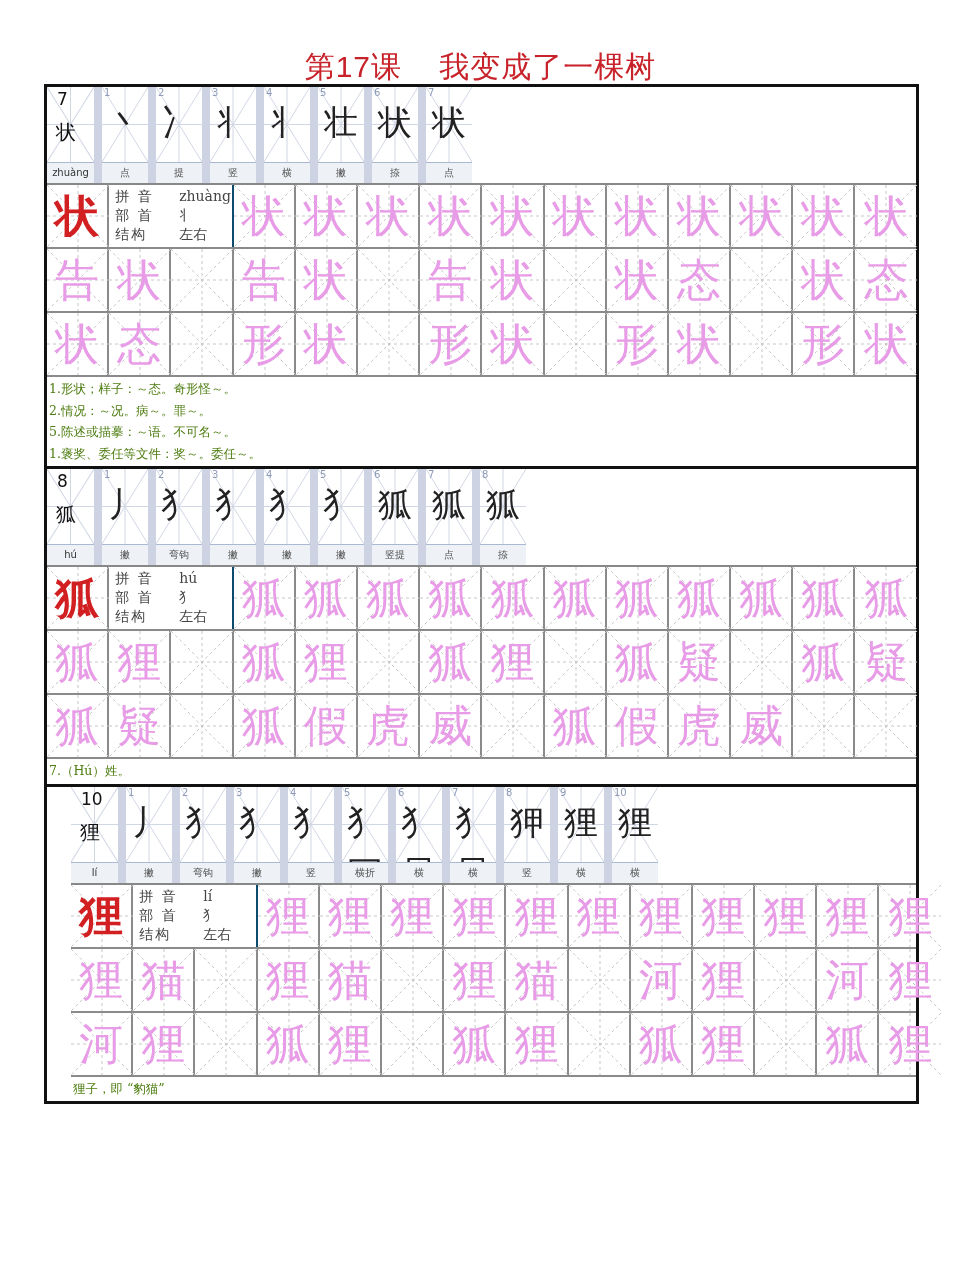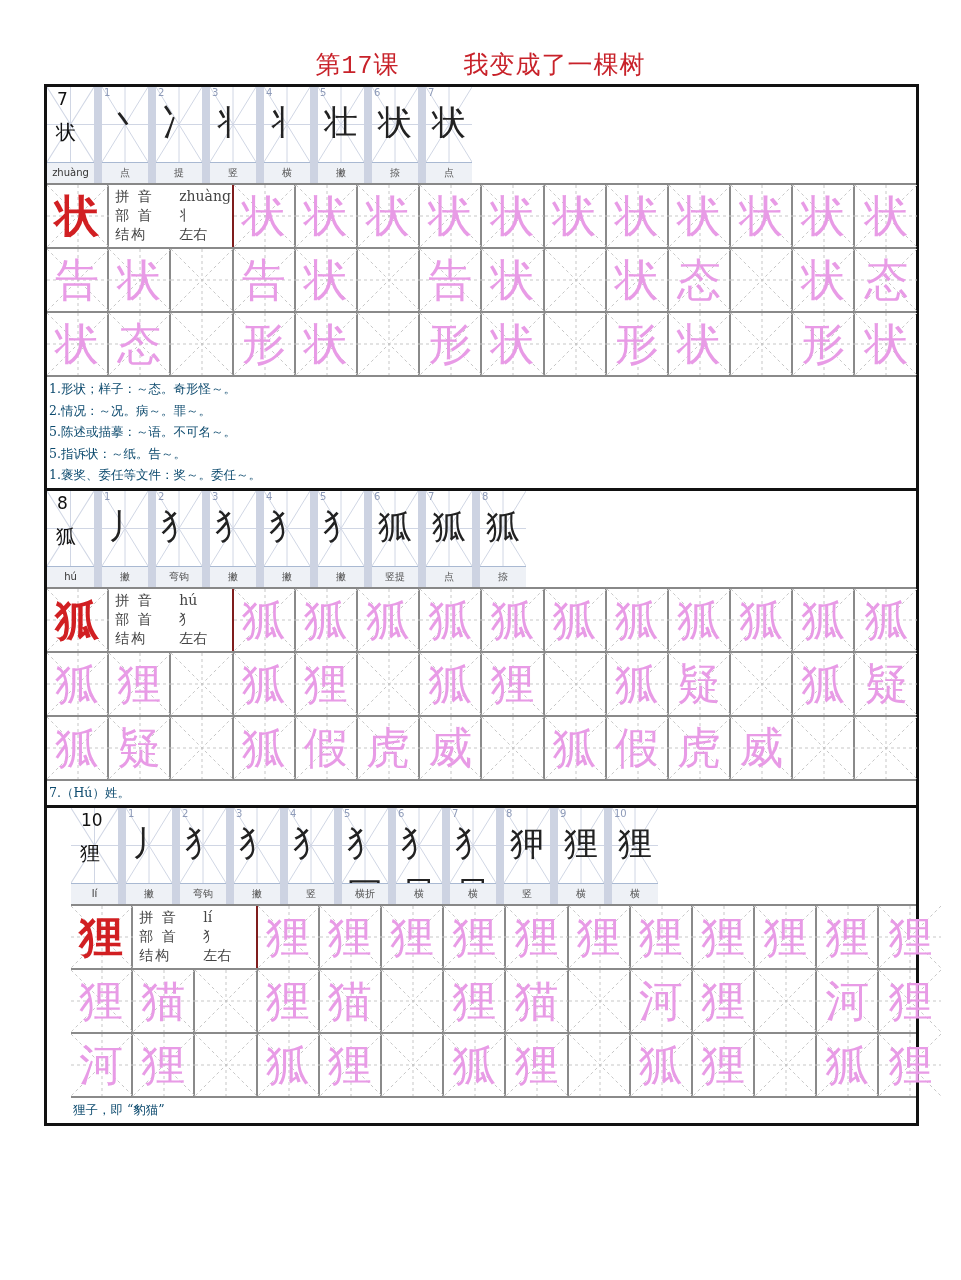--- a/index.html
+++ b/index.html
@@ -1,23 +1,23 @@
 <!DOCTYPE html>
 <html><head>
 <meta charset="utf-8">
 <style>
   * { box-sizing: border-box; margin: 0; padding: 0; }
   html, body { width: 961px; height: 1280px; background: #ffffff; overflow: hidden; }
   body { position: relative; font-family: "DejaVu Serif", "Liberation Serif", serif; }
 
   .title {
     position: absolute; left: 0; width: 961px; top: 50px; height: 34px;
-    text-align: center; color: #c8222a; font-size: 25px; line-height: 34px;
+    text-align: center; color: #c8222a; font-size: 30px; line-height: 34px;
     letter-spacing: 1px; white-space: pre;
-    font-family: Liberation Mono, monospace;
+    font-family: Liberation Sans, sans-serif;
   }
 
   .sheet {
     position: absolute; left: 44px; top: 84px; width: 875px;
     border: 3px solid #111; border-bottom-width: 3px;
   }
   .section { position: relative; border-bottom: 3px solid #111; }
   .section:last-child { border-bottom: none; margin-left: 24px; }
 
   
@@ -79,31 +79,31 @@
   .gcell .pc {
     position: absolute; left: 0; top: 0; width: 100%; height: 100%;
     text-align: center; line-height: 62px; font-size: 44px; color: #e89be6;
     font-family: "DejaVu Serif", "Liberation Serif", serif;
   }
   .gcell .main {
     color: #d11f22; font-weight: bold;
   }
   .info {
     position: relative; width: 124.4px; height: 62px; flex: none;
-    border-right: 2px solid #7f1d1d; padding: 2px 0 0 6px;
+    border-right: 2px solid #0c4a6e; padding: 2px 0 0 6px;
     font-size: 14px; color: #444; line-height: 19px;
     font-family: "DejaVu Serif", "Liberation Serif", serif;
   }
   .info .row { display: flex; }
   .info .k { width: 64px; letter-spacing: 2px; }
   .info .v { flex: 1; }
 
   
   .defs {
-    padding: 1px 0 2px 2px; font-size: 12.5px; color: #0c4a6e; line-height: 21.5px;
+    padding: 1px 0 2px 2px; font-size: 12.5px; color: #4d7c0f; line-height: 21.5px;
     font-family: "DejaVu Serif", "Liberation Serif", serif;
   }
   .defs div { white-space: normal; }
 </style>
 </head>
 <body>
 
 <div class="title">第17课    我变成了一棵树</div>
 
 <div class="sheet" id="sheet">
@@ -600,21 +600,20 @@
               <line x1="0" y1="31" x2="62" y2="31" stroke="#c7c7c7" stroke-width="1" stroke-dasharray="3,3"></line>
             </svg>
             <span class="pc">状</span>
           </div>
         </div>
       </div>
       <div class="defs">
         <div>1.形状；样子：～态。奇形怪～。</div>
         <div>2.情况：～况。病～。罪～。</div>
         <div>5.陈述或描摹：～语。不可名～。</div>
-        <div>5.指诉状：～纸。告～。</div>
         <div>1.褒奖、委任等文件：奖～。委任～。</div>
       </div>
     </div>
     <div class="section">
       <div class="stroke-panel">
         <div class="head-cell">
           <div class="box">
   <svg class="x-lines" viewBox="0 0 46 76" preserveAspectRatio="none" width="47" height="76">
     <line x1="0" y1="0" x2="46" y2="76" stroke="#d0d6e4" stroke-width="1"></line>
     <line x1="46" y1="0" x2="0" y2="76" stroke="#d0d6e4" stroke-width="1"></line>

